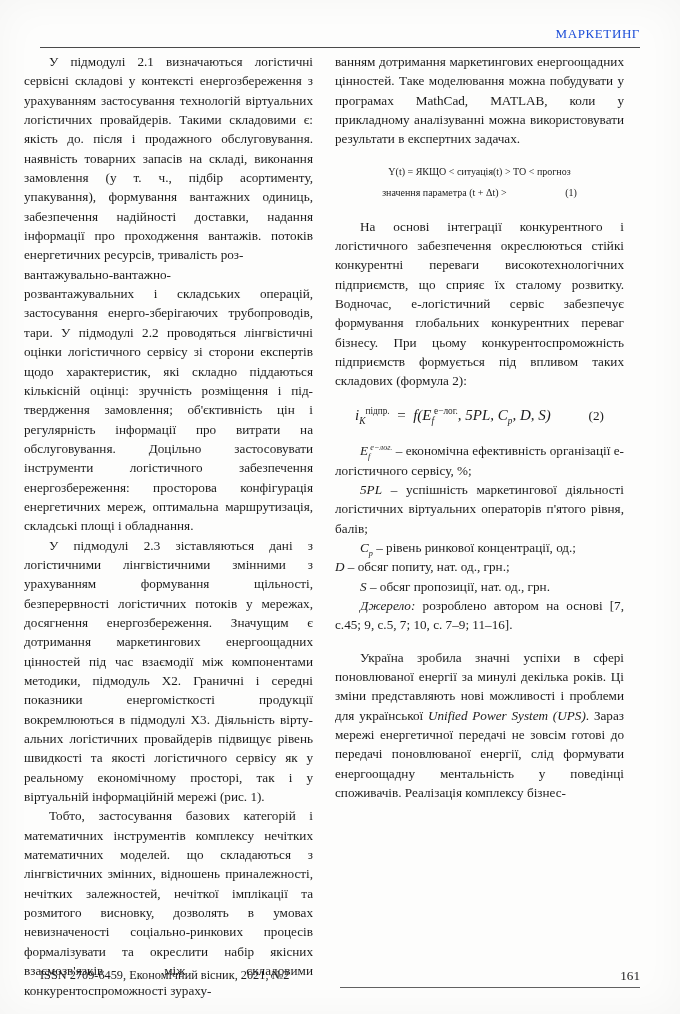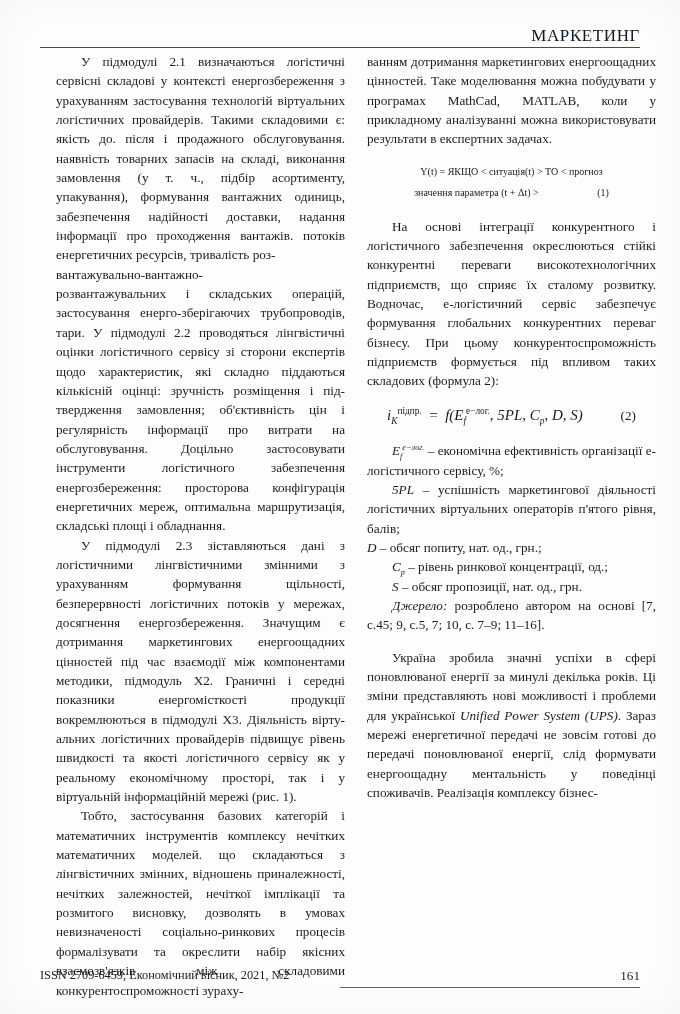--- a/index.html
+++ b/index.html
@@ -26,37 +26,37 @@
     position: absolute;
     left: 40px;
     top: 26px;
     width: 600px;
     height: 26px;
   }
   #header .head-title {
     position: absolute;
     right: 0;
     top: 0;
-    font-size: 17px;
+    font-size: 13px;
     letter-spacing: 0.6px;
-    color: #0f172a;
+    color: #1d4ed8;
     white-space: nowrap;
   }
   #header .head-rule {
     position: absolute;
     left: 0;
     right: 0;
     top: 21px;
     border-top: 1.1px solid #2a2a2a;
     opacity: 0.85;
   }
   
   #body-cols {
     position: absolute;
-    left: 56px;
+    left: 24px;
     top: 52px;
     width: 600px;
     height: 900px;
     display: flex;
     gap: 22px;
   }
   .col {
     width: 289px;
     font-size: 13.2px;
     line-height: 19.35px;
@@ -195,23 +195,23 @@
         <span>&nbsp;=&nbsp;</span>
         <span class="mvar">f(E</span><sub class="sb">f</sub><sup class="sp">е−лог.</sup><span class="mvar">, 5PL, C</span><sub class="sb">p</sub><span class="mvar">, D, S)</span>
         <span class="eqno">(2)</span>
       </div>
 
 
       <p class="defline"><span class="mvar">E</span><sub class="sb">f</sub><sup class="italic-sup">е−лог.</sup><span> – економічна ефективність організації е-логістичного сервісу, %;</span></p>
 
       <p class="defline"><span class="mvar">5PL</span><span> – успішність маркетингової діяльності логістичних віртуальних операторів п'ятого рівня, балів;</span></p>
 
+      <p class="defline"><span class="mvar">C</span><sub class="sb">p</sub><span> – рівень ринкової концентрації, од.;</span></p>
+
       <p class="defline flush"><span class="mvar">D</span><span> – обсяг попиту, нат. од., грн.;</span></p>
-
-      <p class="defline"><span class="mvar">C</span><sub class="sb">p</sub><span> – рівень ринкової концентрації, од.;</span></p>
 
       <p class="defline"><span class="mvar">S</span><span> – обсяг пропозиції, нат. од., грн.</span></p>
 
       <p class="defline"><span class="src">Джерело:</span><span> розроблено автором на основі [7, с.45; 9, с.5, 7; 10, с. 7–9; 11–16].</span></p>
 
       <p style="margin-top:13px"><span>Україна зробила значні успіхи в сфері поновлюваної енергії за минулі декілька років. Ці зміни представляють нові можливості і проблеми для української </span><span class="eng-italic">Unified Power System (UPS)</span><span>. Зараз мережі енергетичної передачі не зовсім готові до передачі поновлюваної енергії, слід формувати енергоощадну ментальність у поведінці споживачів. Реалізація комплексу бізнес-</span></p>
 
     </div>
   </div>
 

